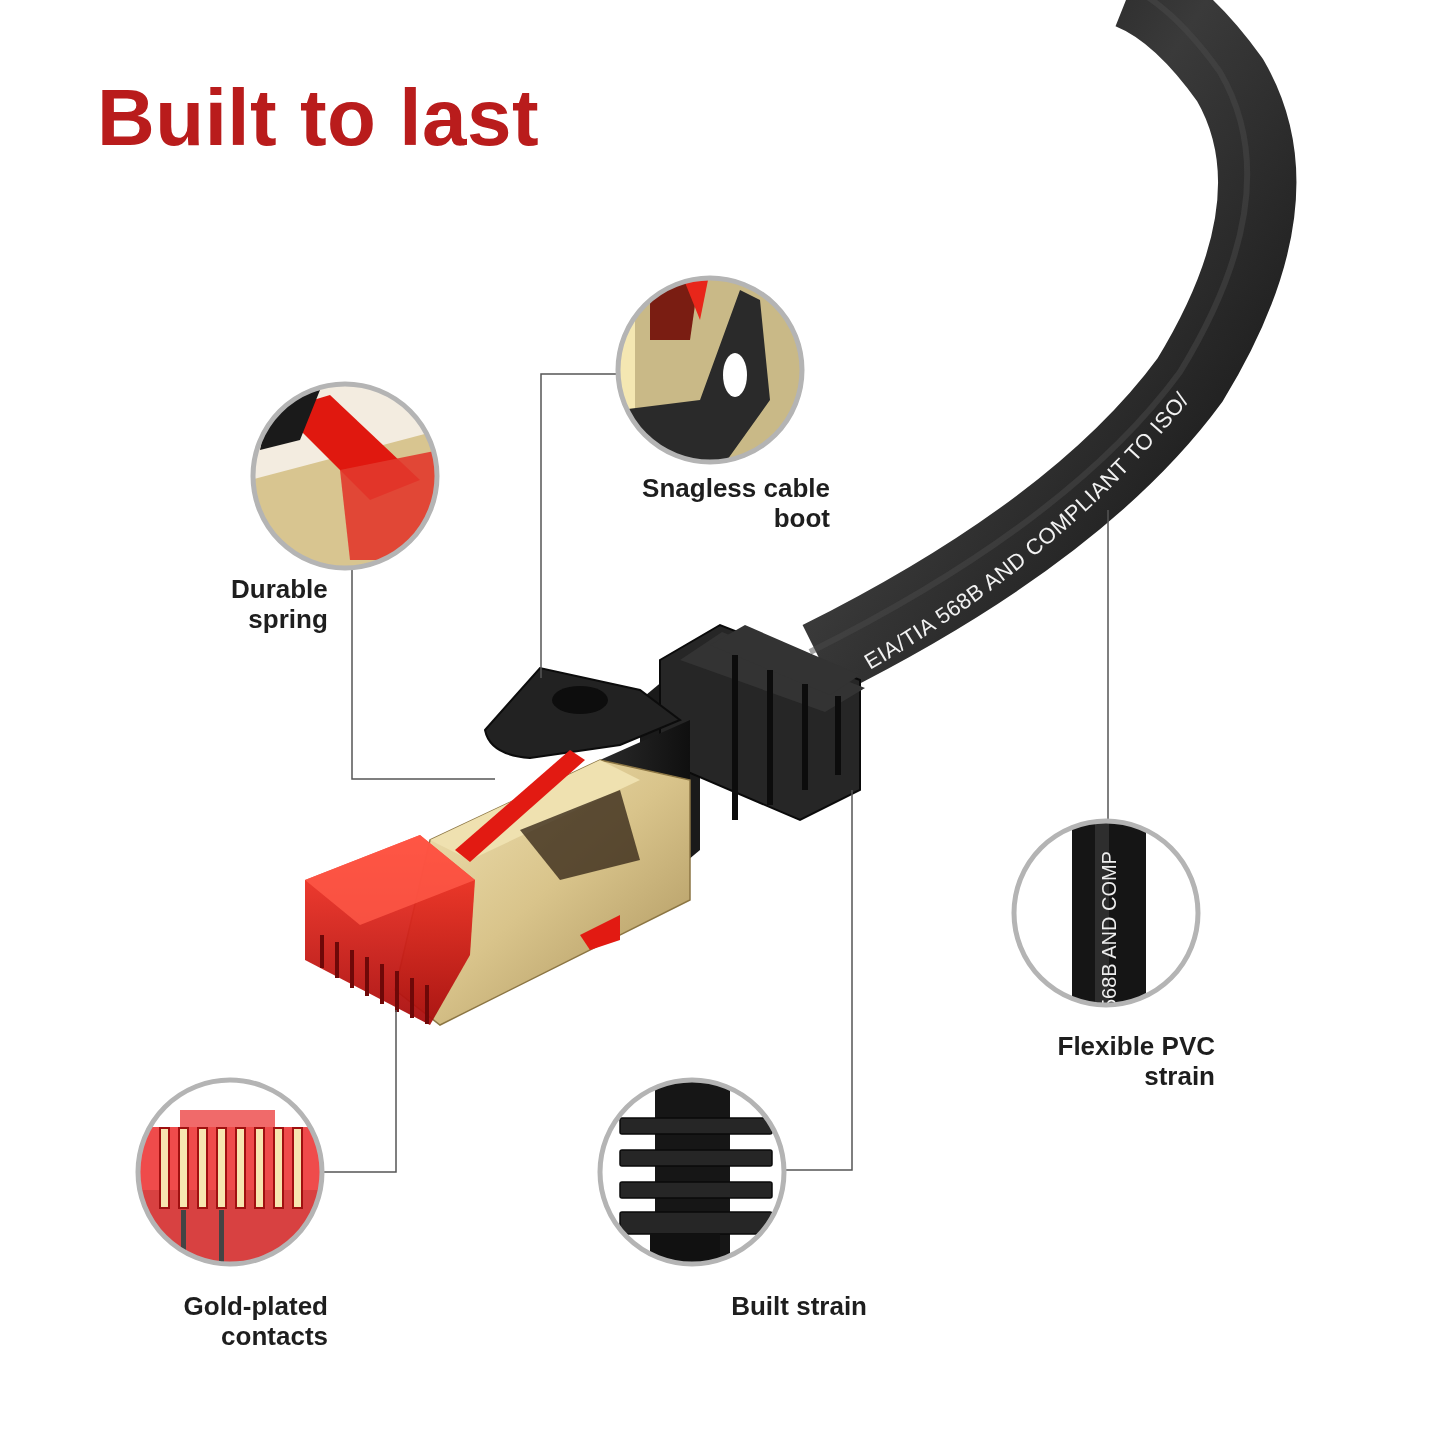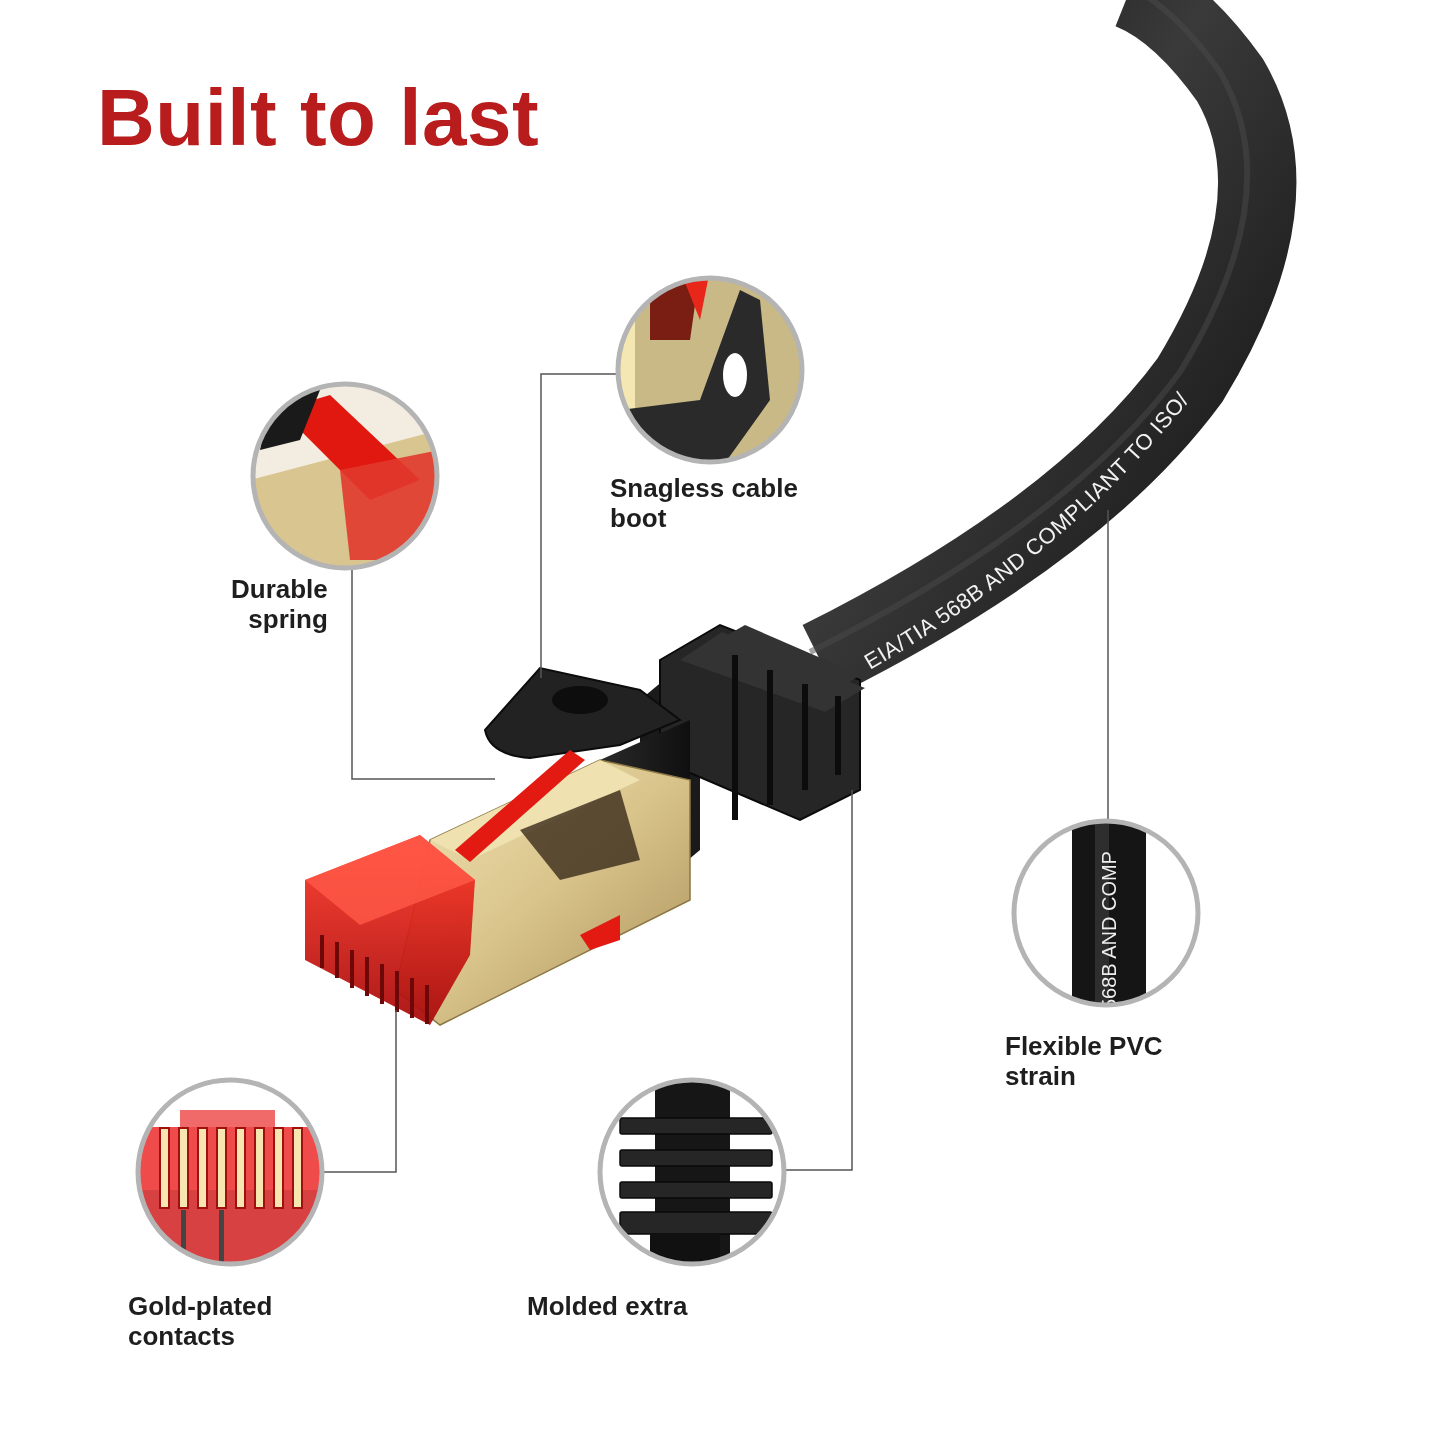--- a/index.html
+++ b/index.html
@@ -2,21 +2,21 @@
 <html><head>
 <meta charset="utf-8">
 <style>
   html, body { margin:0; padding:0; background:#ffffff; }
   body { width:1445px; height:1445px; position:relative; overflow:hidden;
          font-family:"Liberation Sans", "DejaVu Sans", sans-serif; }
   .title { position:absolute; left:97px; top:78px; font-size:80px; font-weight:bold;
            color:#b91c1c; letter-spacing:0.5px; line-height:1; }
   .stage { position:absolute; left:0; top:0; width:1445px; height:1445px; }
   .feature-label { position:absolute; font-size:26px; font-weight:bold; color:#1e1e1e;
-                   text-align:left; line-height:30px; white-space:nowrap; }
+                   text-align:right; line-height:30px; white-space:nowrap; }
   .feature-label span { display:block; }
   .cable-print { font-family:"Liberation Sans", sans-serif; font-size:22px; fill:#f2f2f2; letter-spacing:0.5px; }
 </style>
 </head>
 <body>
 
 <div class="title">Built to last</div>
 
 <svg class="stage" viewBox="0 0 1445 1445" xmlns="http://www.w3.org/2000/svg">
   <defs>
@@ -200,14 +200,14 @@
   <span>Flexible PVC</span>
   <span>strain</span>
 </div>
 
 <div class="feature-label" style="left:128px; top:1291px; width:200px;">
   <span>Gold-plated</span>
   <span>contacts</span>
 </div>
 
 <div class="feature-label" style="left:527px; top:1291px; width:340px;">
-  <span>Molded extra</span>
+  <span>Built strain</span>
 </div>
 
 </body></html>

